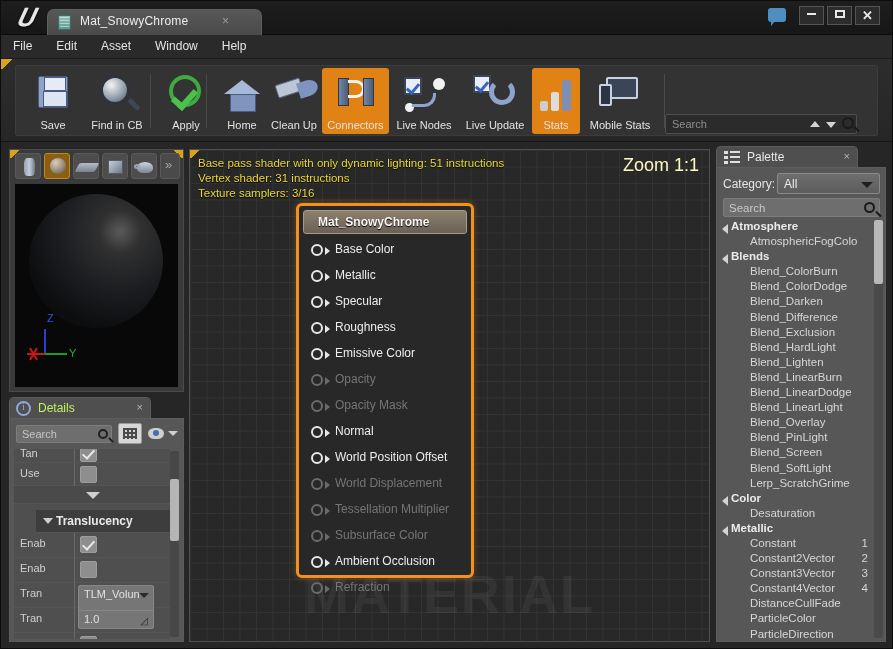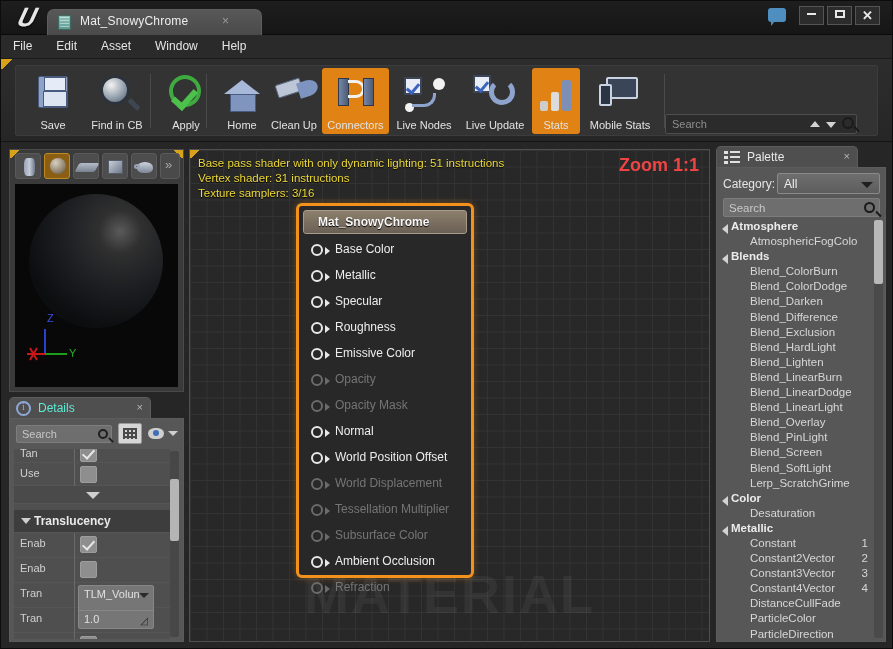--- a/index.html
+++ b/index.html
@@ -178,21 +178,21 @@
   .axis-lbl { position: absolute; font-size: 11px; font-family: "Liberation Sans", sans-serif; }
 
   
   #details {
     position: absolute; left: 8px; top: 396px; width: 175px; height: 245px;
   }
   .panel-tab {
     position: absolute; left: 0; top: 0; height: 21px;
     background: #4f4f4f; border-radius: 5px 5px 0 0; border: 1px solid #5c5c5c; border-bottom: none;
   }
-  .panel-tab .ptitle { position: absolute; left: 28px; top: 3px; font-size: 12px; color: #5eead4; }
+  .panel-tab .ptitle { position: absolute; left: 28px; top: 3px; font-size: 12px; color: #bef264; }
   .panel-tab .pclose { position: absolute; right: 7px; top: 3px; font-size: 11px; color: #b5b5b5; cursor: pointer; }
   #det-icon {
     position: absolute; left: 6px; top: 3px; width: 15px; height: 15px;
     border: 2px solid #8fa8d8; border-radius: 50%;
   }
   #det-icon::after { content:"i"; position:absolute; left:4px; top:-2px; font-size:10px; color:#8fa8d8; font-family:"Liberation Serif",serif;}
   #det-body {
     position: absolute; left: 0; top: 21px; width: 175px; height: 224px;
     background: #575757; border: 1px solid #5c5c5c;
   }
@@ -219,21 +219,21 @@
   #det-list {
     position: absolute; left: 4px; top: 30px; width: 156px; height: 190px;
     background: #4f4f4f; overflow: hidden;
   }
   .det-row { position: relative; height: 23px; border-bottom: 1px solid #555; }
   .det-row .lbl { position:absolute; left: 6px; top: 4px; font-size: 11px; color: #cfcfcf; white-space: nowrap; overflow:hidden; width:52px;}
   .det-row .vdiv { position:absolute; left: 60px; top: 0; width:1px; height:23px; background:#6a6a6a;}
   .det-chk { position:absolute; left: 66px; top: 3px; width: 17px; height: 17px; background: #8e8e8e; border: 1px solid #9d9d9d; border-radius: 2px; cursor:pointer;}
   .det-chk.checked::after{content:"";position:absolute;left:4px;top:1px;width:5px;height:10px;border-right:2px solid #e8e8e8;border-bottom:2px solid #e8e8e8;transform:rotate(42deg);}
   .det-section {
-    position: relative; height: 23px; background: #3d3d3d; border-bottom:1px solid #555;
+    position: relative; height: 23px; background: #3d3d3d; border-bottom:1px solid #555;margin-left:22px;
   }
   .det-section .stitle { position:absolute; left:20px; top:4px; font-size:12px; font-weight:bold; color:#e9e9e9;}
   .det-section .tri { position:absolute; left:7px; top:8px; width:0;height:0;border-left:5px solid transparent;border-right:5px solid transparent;border-top:6px solid #cfcfcf; cursor:pointer;}
   .det-expander { position:relative; height:18px; background:#4a4a4a; border-bottom:1px solid #555;}
   .det-expander .tri { position:absolute; left:72px; top:6px; width:0;height:0;border-left:7px solid transparent;border-right:7px solid transparent;border-top:7px solid #cfcfcf; cursor:pointer;}
   .det-combo { position:absolute; left:64px; top:2px; width:76px; height:35px; background:#767676; border:1px solid #878787; border-radius:2px; cursor:pointer;}
   .det-combo .ct { position:absolute; left:5px; top:2px; font-size:11px; color:#e0e0e0;}
   .det-combo .cc { position:absolute; right:4px; top:7px; width:0;height:0;border-left:5px solid transparent;border-right:5px solid transparent;border-top:5px solid #2b2b2b;}
   .det-num { position:absolute; left:64px; top:2px; width:76px; height:19px; background:#767676; border:1px solid #878787; border-radius:2px; cursor:text;}
   .det-num .nt { position:absolute; left:5px; top:2px; font-size:11px; color:#e0e0e0;}
@@ -264,21 +264,21 @@
     position: absolute; left: 114px; bottom: 16px;
     font-size: 54px; font-weight: bold; color: rgba(255,255,255,0.055);
     letter-spacing: 2px; font-family: "Liberation Sans", sans-serif;
   }
   #stats {
     position: absolute; left: 8px; top: 6px; font-size: 11.5px; color: #ecd838; line-height: 15px;
     text-shadow: 0 1px 1px #000;
   }
   #zoomlbl {
     position: absolute; right: 10px; top: 5px;
-    font-size: 18px; font-weight: bold; color: #ef4444;
+    font-size: 18px; font-weight: normal; color: #fef9c3;
   }
 
   
   #mat-node {
     position: absolute; left: 106px; top: 53px; width: 178px; height: 375px;
     background: #282828;
     border: 3px solid #f2921d;
     border-radius: 6px;
     box-shadow: 0 0 7px rgba(242,146,29,.35);
   }

